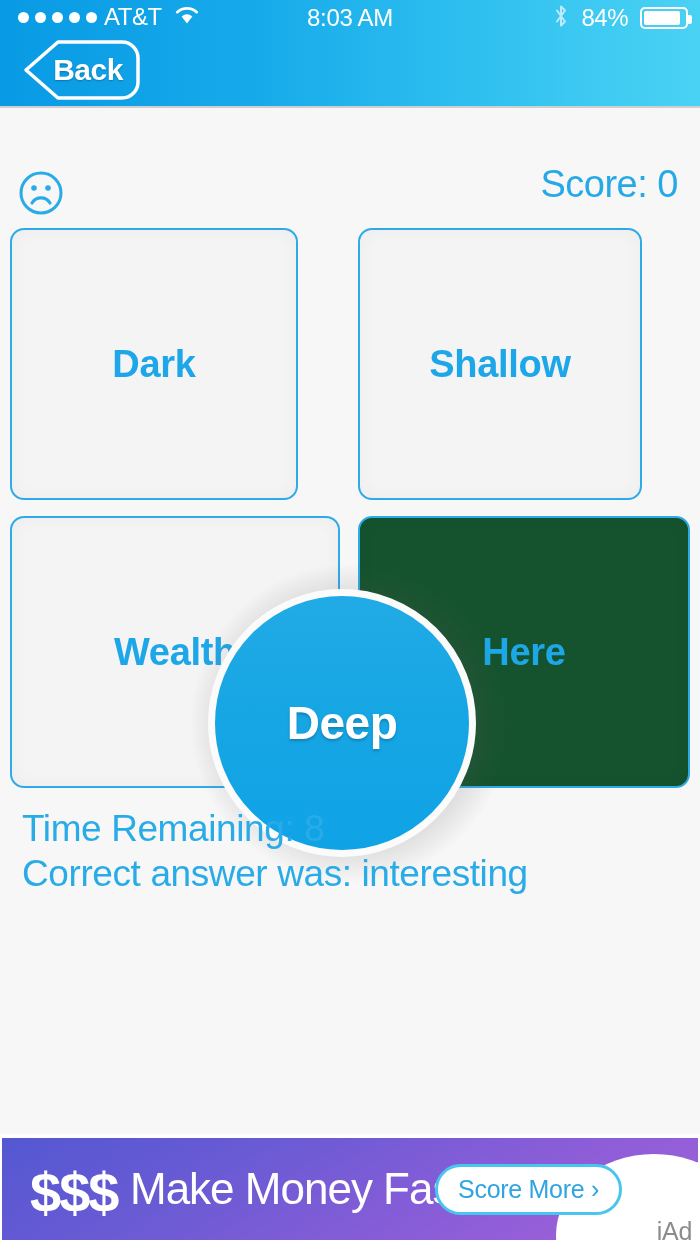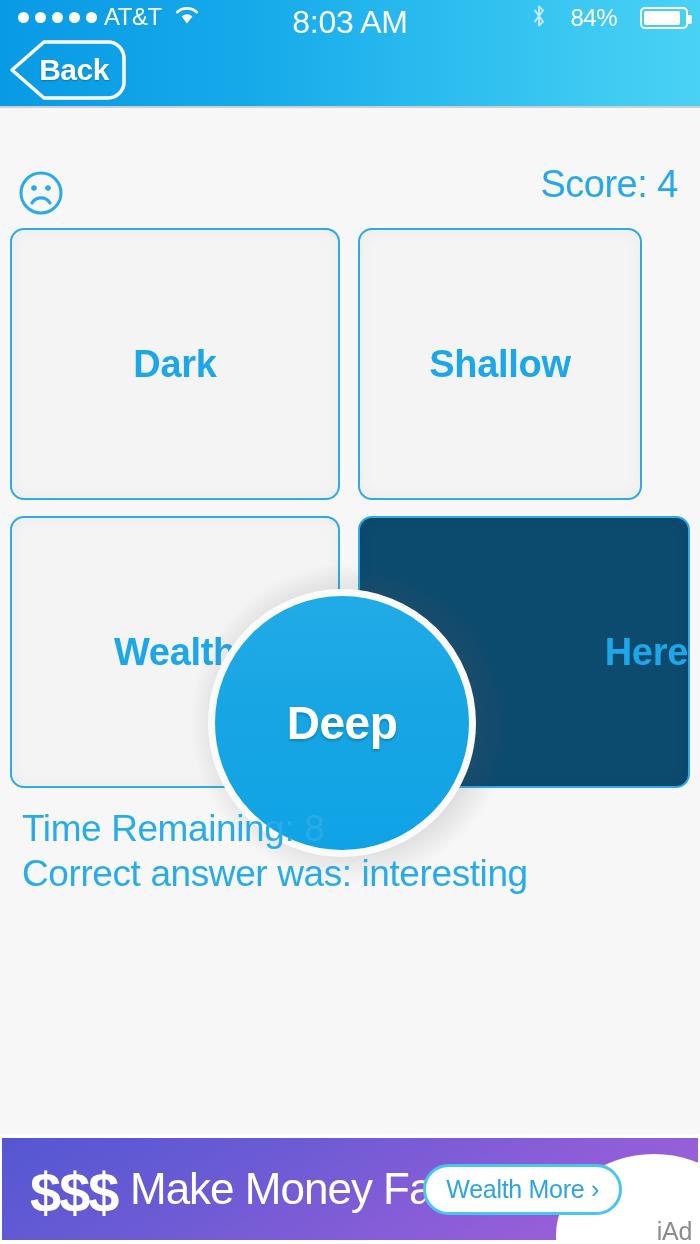--- a/index.html
+++ b/index.html
@@ -30,43 +30,43 @@
   .sb-left {
     position:absolute; left:18px; top:4px;
     display:flex; align-items:center; gap:7px;
   }
   .dots { display:flex; gap:6px; align-items:center; }
   .dot { width:11px; height:11px; border-radius:50%; background:#fff; display:block; }
   .carrier { font-size:24px; letter-spacing:-0.5px; line-height:26px; }
   .wifi { margin-left:5px; }
   .sb-center {
     position:absolute; left:0; width:700px; top:4px;
-    text-align:center; font-size:32px; letter-spacing:-0.3px;
+    text-align:center; font-size:24px; letter-spacing:-0.3px;
   }
   .sb-right {
     position:absolute; right:12px; top:4px;
-    display:flex; align-items:center; gap:23px;
+    display:flex; align-items:center; gap:12px;
   }
   .pct { font-size:24px; letter-spacing:-0.5px; }
   .batt {
     width:48px; height:22px; border:2px solid #fff; border-radius:5px;
     position:relative; display:block;
   }
   .batt::after {
     content:""; position:absolute; right:-6px; top:6px;
     width:4px; height:9px; background:#fff; border-radius:0 2px 2px 0;
   }
   .batt i {
     position:absolute; left:2px; top:2px; bottom:2px;
     width:82%; background:#fff; border-radius:2px; display:block;
   }
 
   
   #back-btn {
-    position:absolute; left:8px; top:40px;
+    position:absolute; left:22px; top:40px;
     width:118px; height:60px;
     display:flex; align-items:center; justify-content:center;
     cursor:pointer;
   }
   #back-btn svg { position:absolute; left:0; top:0; }
   #back-btn span {
     position:relative; z-index:2;
     color:#fff; font-size:30px; font-weight:bold;
     letter-spacing:-0.5px; padding-left:14px;
     text-shadow:0 1px 2px rgba(0,0,0,.25);
@@ -96,22 +96,22 @@
     border-radius:14px;
     display:flex; align-items:center; justify-content:center;
     cursor:pointer;
     box-shadow:inset 0 0 18px rgba(0,0,0,.035);
   }
   .tile span {
     color:#1ea7e8; font-size:38px; font-weight:bold;
     letter-spacing:-0.3px;
   }
   .tile.normal { background:#f4f4f4; }
-  .tile.picked { background:#0c4a6e;justify-content:flex-end; }
-  #tile-0 { left:10px;  top:0px;   width:330px; height:272px; }
+  .tile.picked { background:#14532d; }
+  #tile-0 { left:10px;  top:0px;   width:288px; height:272px; }
   #tile-1 { left:358px; top:0px;   width:284px; height:272px; }
   #tile-2 { left:10px;  top:288px; width:330px; height:272px; }
   #tile-3 { left:358px; top:288px; width:332px; height:272px; }
 
   
   #halo {
     position:absolute; left:190px; top:335px;
     width:320px; height:320px; border-radius:50%;
     background:radial-gradient(circle closest-side,
         rgba(60,60,60,.55) 0%, rgba(60,60,60,.42) 52%,
@@ -223,21 +223,21 @@
 
   <div id="score-row">
     <span id="mood-icon">
       <svg width="48" height="48" viewBox="0 0 48 48">
         <circle cx="24" cy="24" r="20" fill="none" stroke="#2aabe9" stroke-width="3"></circle>
         <circle cx="17" cy="19" r="2.8" fill="#2aabe9"></circle>
         <circle cx="31" cy="19" r="2.8" fill="#2aabe9"></circle>
         <path d="M15 34 A10.5 10.5 0 0 1 33 34" fill="none" stroke="#2aabe9" stroke-width="3.2" stroke-linecap="round"></path>
       </svg>
     </span>
-    <span id="score-label">Score: 4</span>
+    <span id="score-label">Score: 0</span>
   </div>
 
   <div id="grid">
     <div class="tile normal" id="tile-0">
       <span>Dark</span>
     </div>
     <div class="tile normal" id="tile-1">
       <span>Shallow</span>
     </div>
     <div class="tile normal" id="tile-2">
@@ -256,18 +256,18 @@
   <div id="status-lines">
     <div>Time Remaining: 8</div>
     <div>Correct answer was: interesting</div>
   </div>
 
   <div id="ad-banner">
     <div id="ad-inner">
       <div id="ad-curve"></div>
       <div id="ad-dollars">$$$</div>
       <div id="ad-headline">Make Money Faster</div>
-      <div id="ad-cta">Wealth More ›</div>
+      <div id="ad-cta">Score More ›</div>
     </div>
     <div id="ad-label">iAd</div>
   </div>
 
 </div>
 
 </body></html>

